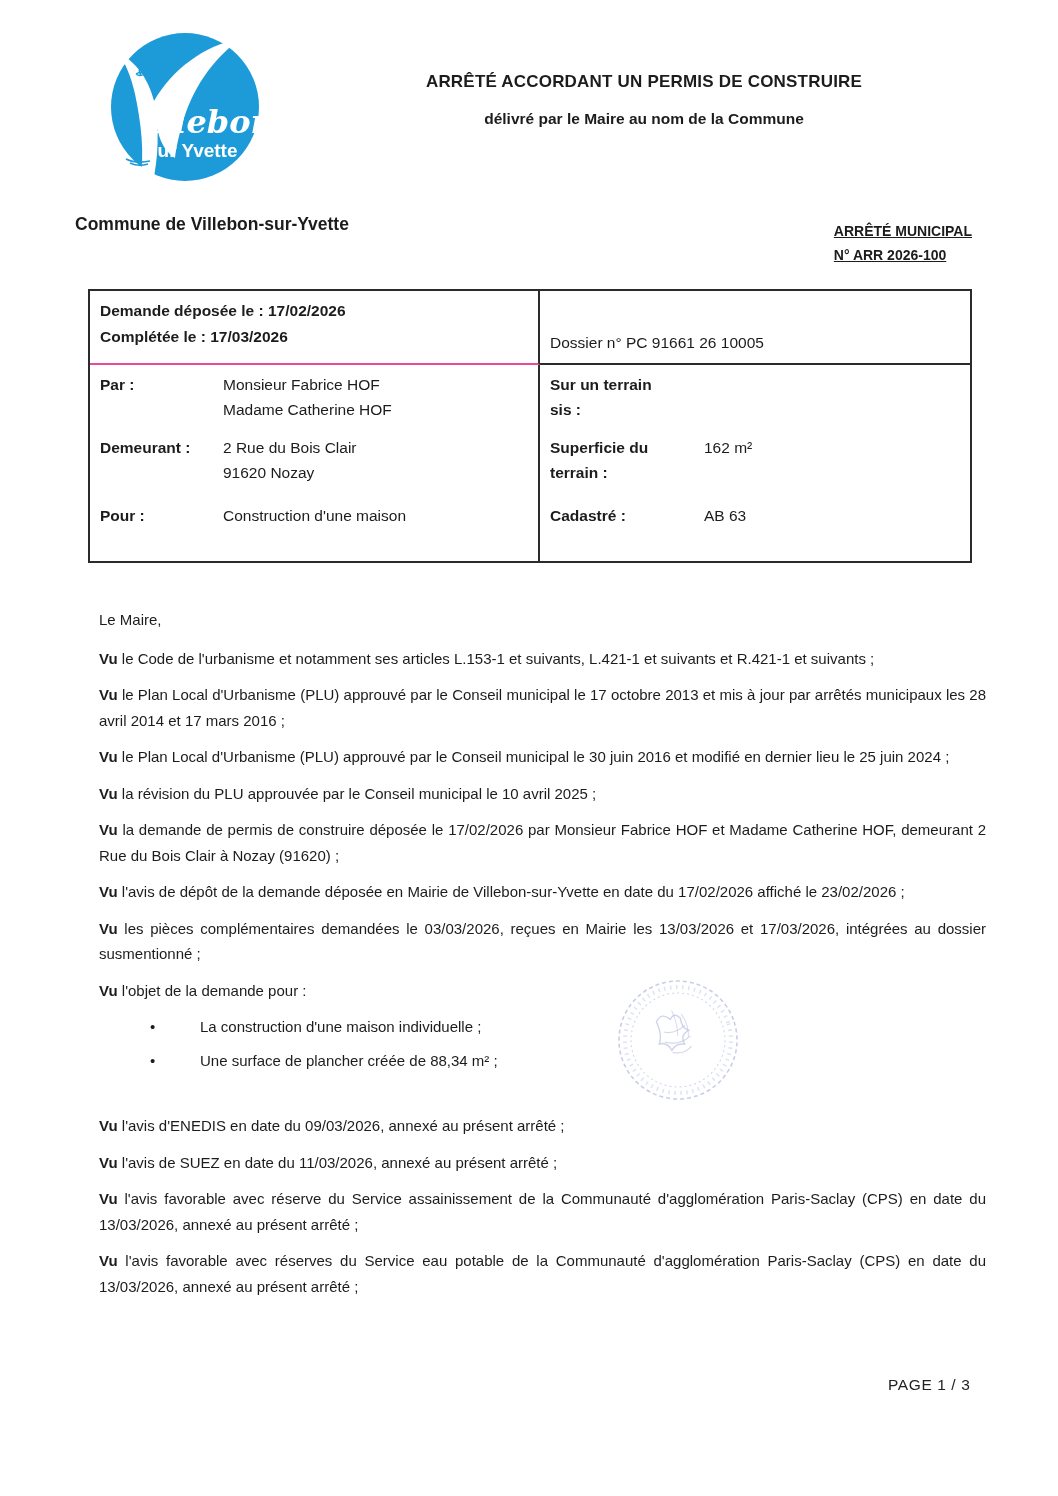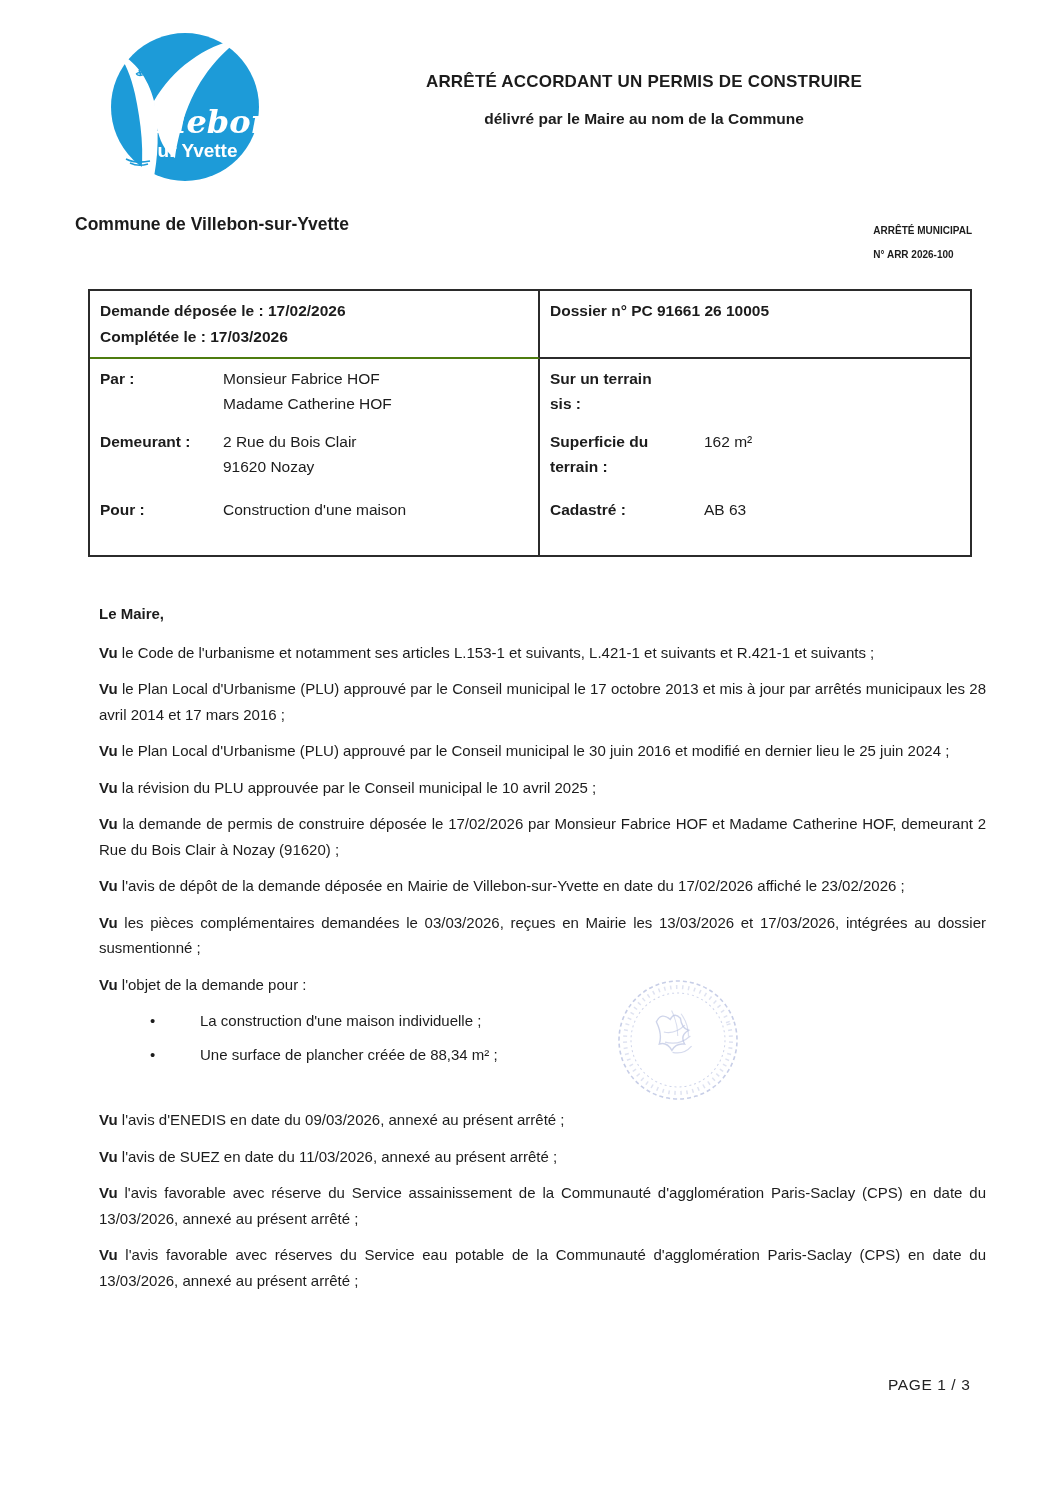--- a/index.html
+++ b/index.html
@@ -17,47 +17,47 @@
   
   .header { display: flex; padding: 32px 0 0 110px; }
   .logo-box { width: 150px; height: 150px; flex: none; }
   .title-block { flex: 1; text-align: center; padding-top: 40px; padding-right: 30px; }
   .doc-title { font-weight: bold; font-size: 17px; letter-spacing: 0.2px; }
   .doc-subtitle { font-weight: bold; font-size: 15.5px; margin-top: 18px; }
 
   
   .commune-row { display: flex; justify-content: space-between; margin: 32px 86px 0 75px; }
   .commune-title { font-size: 17.5px; font-weight: bold; }
-  .arrete-block { font-size: 10px; font-weight: bold; line-height: 24px; padding-top: 5px; }
+  .arrete-block { font-size: 14px; font-weight: bold; line-height: 24px; padding-top: 5px; text-decoration: underline; }
 
   
   .info-table {
     margin: 22px 0 0 88px;
     width: 884px;
     border: 2px solid #2b2b2b;
     display: grid;
     grid-template-columns: 450px 432px;
     font-size: 15.5px;
     box-sizing: border-box;
   }
   .cell { padding: 7px 10px; box-sizing: border-box; }
-  .cell-hl { border-right: 2px solid #2b2b2b; border-bottom: 2px solid #4d7c0f; font-weight: bold; line-height: 26px; }
-  .cell-hr { border-bottom: 2px solid #2b2b2b; font-weight: bold; line-height: 26px; }
+  .cell-hl { border-right: 2px solid #2b2b2b; border-bottom: 2px solid #ec4899; font-weight: bold; line-height: 26px; }
+  .cell-hr { border-bottom: 2px solid #2b2b2b; font-weight: normal; line-height: 26px; margin-top: 32px; }
   .cell-bl { border-right: 2px solid #2b2b2b; height: 196px; }
   .cell-br { height: 196px; }
   .pair { display: flex; line-height: 25px; }
   .pair-gap-l { margin-top: 13px; }
   .pair-gap-xl { margin-top: 18px; }
   .pl-left { width: 123px; flex: none; font-weight: bold; }
   .pl-right { width: 154px; flex: none; font-weight: bold; }
 
   
   .body-text { margin: 44px 72px 0 99px; font-size: 15px; line-height: 25.5px; }
   .body-text p { margin: 0 0 11px; text-align: justify; }
-  .salutation { font-weight: bold; margin-bottom: 13px !important; text-align: center; }
+  .salutation { font-weight: normal; margin-bottom: 13px !important; text-align: center; }
   .lead { font-weight: bold; }
   ul.objet-list { list-style: none; margin: 10px 0 0; padding: 0; }
   ul.objet-list li { display: flex; padding-left: 51px; margin-bottom: 8px; }
   .bullet-marker { width: 50px; flex: none; }
   .after-list { margin-top: 40px !important; }
 
   
   .stamp { position: absolute; left: 603px; top: 976px; width: 150px; height: 134px; pointer-events: none; }
 
   

